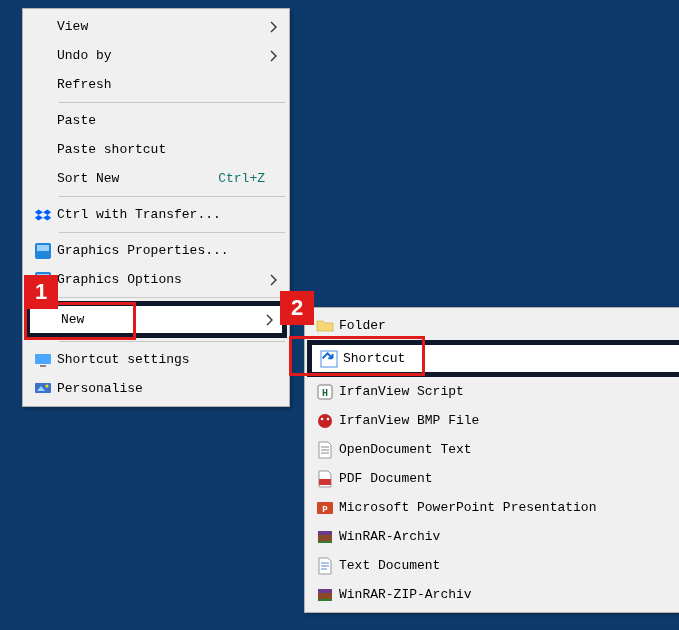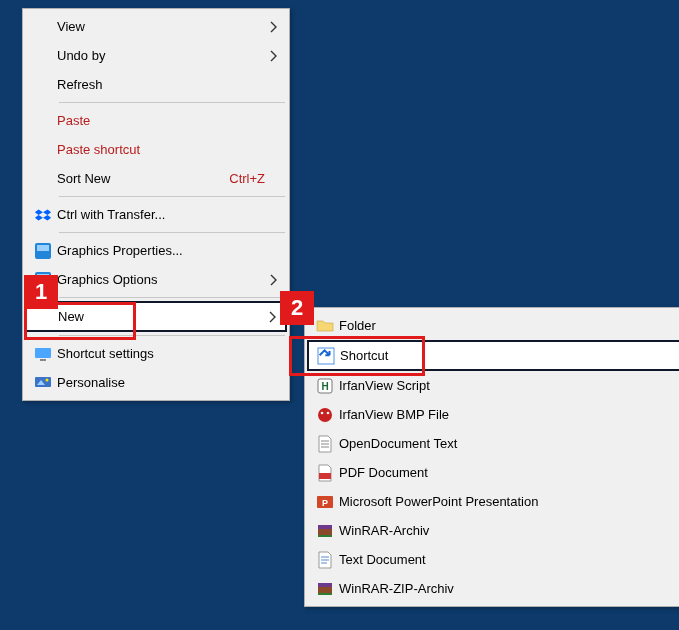--- a/index.html
+++ b/index.html
@@ -30,47 +30,48 @@
     top: 307px;
     left: 304px;
     width: 378px;
   }
   .menu-item {
     display: flex;
     align-items: center;
     height: 29px;
     padding: 0 4px 0 4px;
     position: relative;
+    font-family: Liberation Mono, monospace;
   }
   .menu-item.hovered {
     background: #fff;
-    border: 2px solid #0f172a;
+    border: 5px solid #0f172a;
     padding: 0 3px 0 3px;
     height: 27px;
   }
   .menu-item.disabled {
-    color: #b91c1c;
+    color: #000000;
   }
   .icon-slot {
     width: 28px;
     display: flex;
     justify-content: center;
     align-items: center;
     flex-shrink: 0;
   }
   .icon-slot svg, .icon-slot .icon {
     width: 18px;
     height: 18px;
   }
   .label {
     flex: 1;
     white-space: nowrap;
   }
   .shortcut {
-    color: #b91c1c;
+    color: #0f766e;
     padding-right: 18px;
   }
   .arrow {
     width: 18px;
     display: flex;
     justify-content: center;
     align-items: center;
     flex-shrink: 0;
   }
   .arrow svg {

